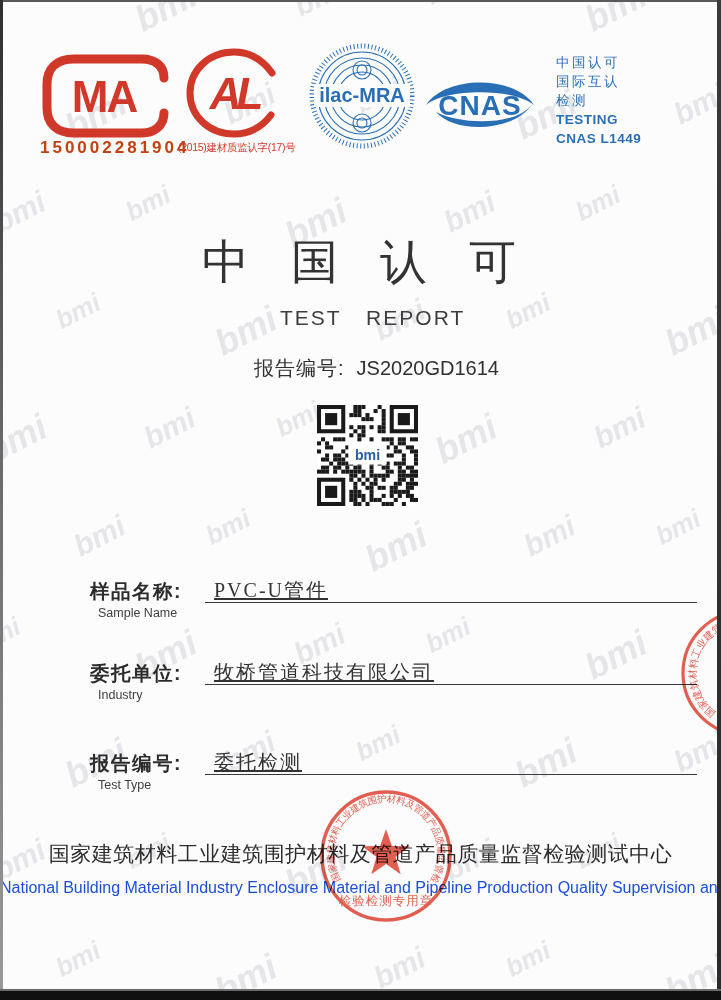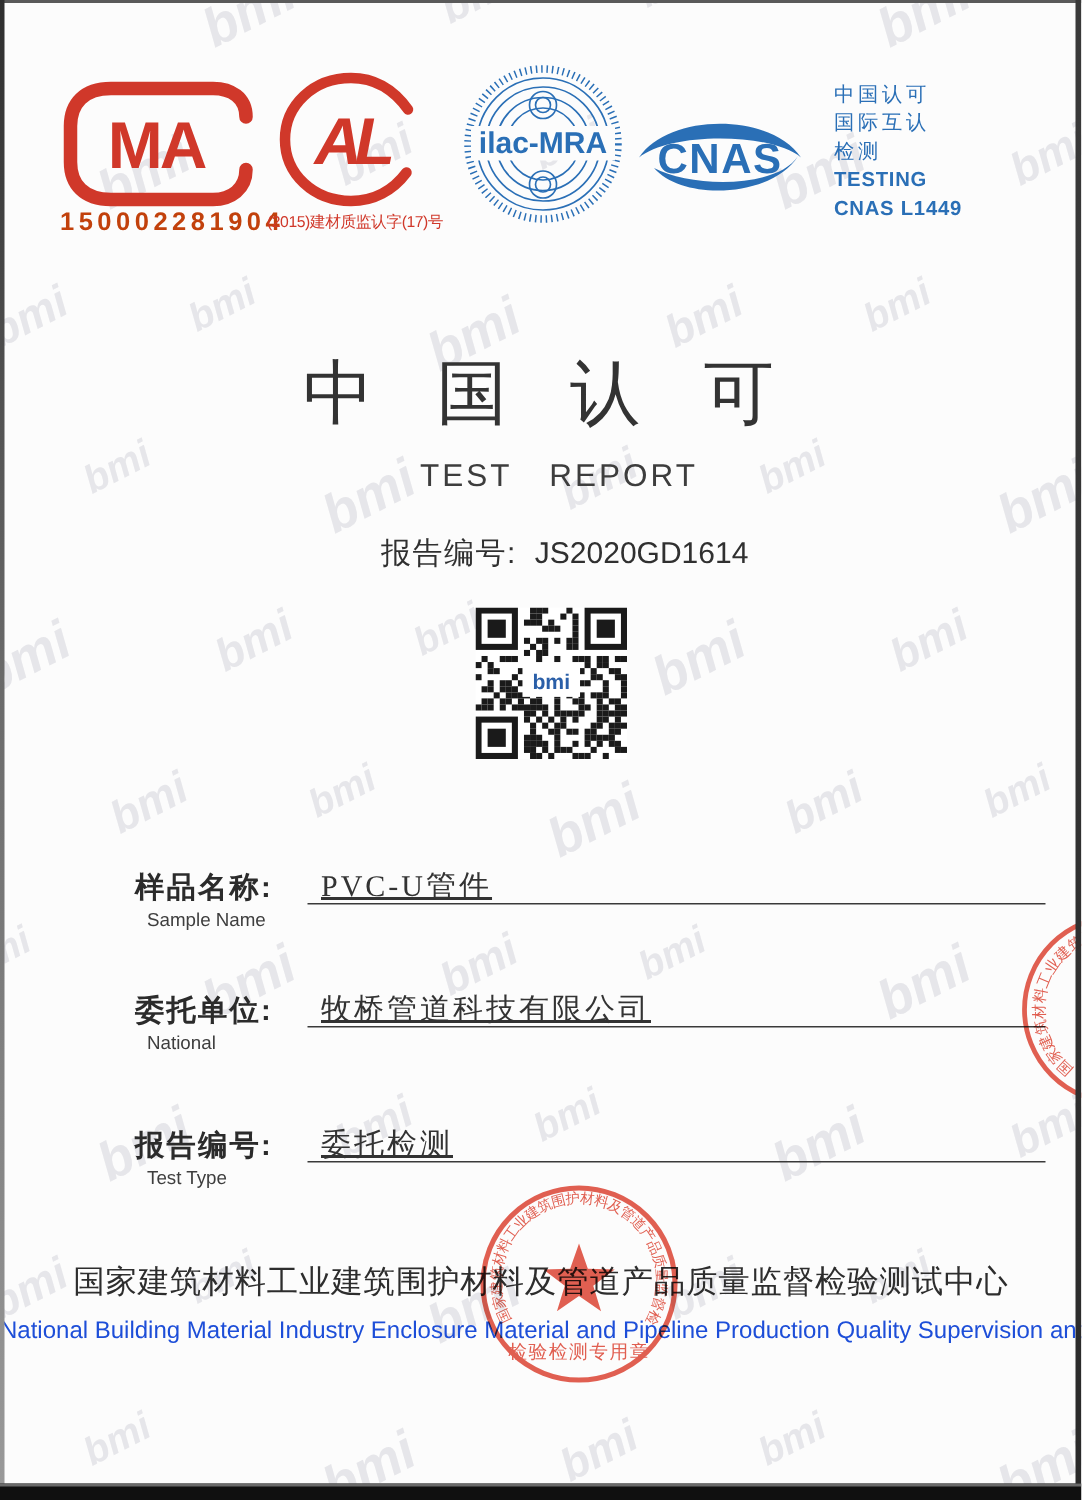--- a/index.html
+++ b/index.html
@@ -433,21 +433,21 @@
   <div class="field f1">
     <span class="flabel">样品名称:</span>
     <span class="fvalue">PVC-U管件</span>
     <div class="fline"></div>
     <div class="feng">Sample Name</div>
   </div>
   <div class="field f2">
     <span class="flabel">委托单位:</span>
     <span class="fvalue">牧桥管道科技有限公司</span>
     <div class="fline"></div>
-    <div class="feng">National</div>
+    <div class="feng">Industry</div>
   </div>
   <div class="field f3">
     <span class="flabel">报告编号:</span>
     <span class="fvalue">委托检测</span>
     <div class="fline"></div>
     <div class="feng">Test Type</div>
   </div>
 
   <div class="org-cn">国家建筑材料工业建筑围护材料及管道产品质量监督检验测试中心</div>
   <div class="org-en">National Building Material Industry Enclosure Material and Pipeline Production Quality Supervision and Test Center</div>

